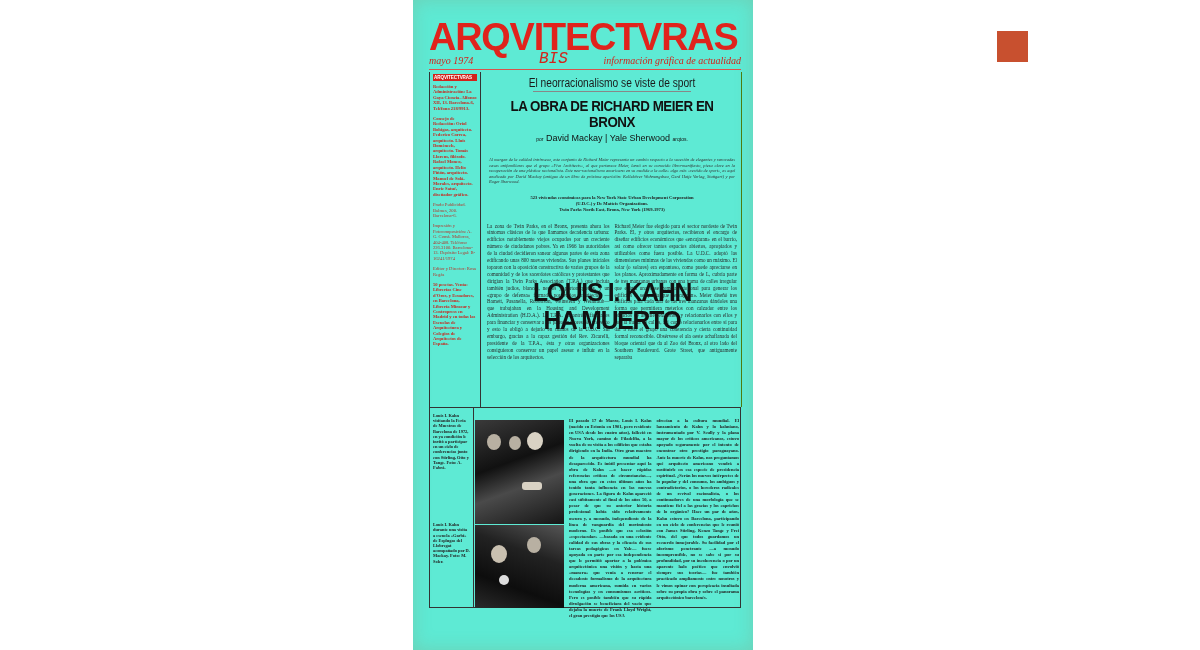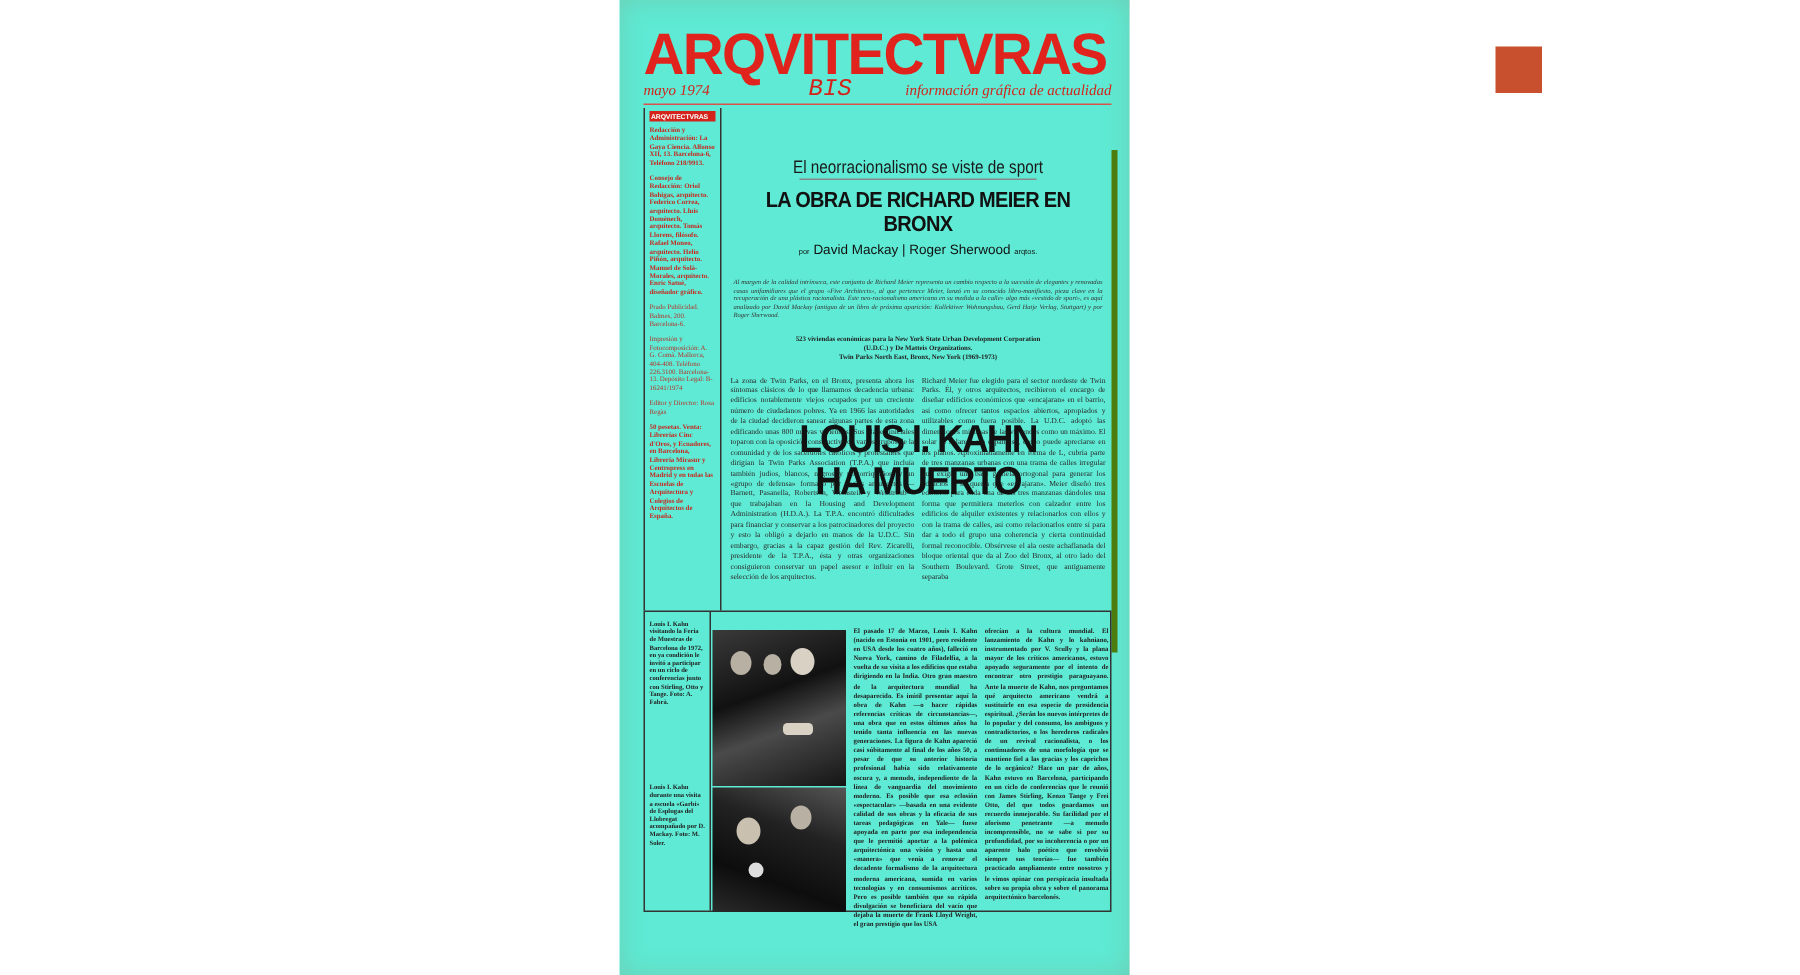--- a/index.html
+++ b/index.html
@@ -35,21 +35,21 @@
   .left-brand {
     font-family: "Liberation Sans", sans-serif; font-weight: bold; color: #fff;
     background: #d3231b; font-size: 4.6px; padding: 1px 1px; margin: 2px 0 3px;
     letter-spacing: -0.1px;
   }
   .left-block { color: #c8281f; font-size: 4.6px; line-height: 5.4px; margin-bottom: 5px; font-weight: bold; }
   .left-block.dark { color: #b5352b; font-weight: normal; }
 
   .main {
     position: absolute; left: 70px; top: 72px; width: 258px;
-    border-right: 4px solid #4d7c0f; height: 335px; margin-top: 28px;
+    border-right: 1px solid #4d7c0f; height: 335px;
   }
   .kicker {
     text-align: center; font-family: "Liberation Sans", sans-serif; font-size: 12px;
     color: #1a1a1a; margin-top: 4px; transform: scaleX(0.85);
   }
   .kicker-rule { width: 158px; margin: 1px auto 0; border-top: 1px solid #888; }
   .headline {
     text-align: center; font-family: "Liberation Sans", sans-serif; font-weight: bold;
     font-size: 14.5px; color: #111; margin-top: 6px; letter-spacing: -0.5px;
     transform: scaleX(0.92);
@@ -111,21 +111,21 @@
     <div class="left-block">50 pesetas. Venta: Librerías Cinc d'Oros, y Ecuadores, en Barcelona, Librería Mirasur y Centropress en Madrid y en todas las Escuelas de Arquitectura y Colegios de Arquitectos de España.</div>
   </div>
 
   <div class="main">
     <div class="kicker">El neorracionalismo se viste de sport</div>
     <div class="kicker-rule"></div>
     <div class="headline">LA OBRA DE RICHARD MEIER EN BRONX</div>
     <div class="byline">
       <span class="small">por</span>
       <b>David Mackay</b> |
-      <b>Roger Sherwood</b>
+      <b>Yale Sherwood</b>
       <span class="small">arqtos.</span>
     </div>
     <div class="intro">Al margen de la calidad intrínseca, este conjunto de Richard Meier representa un cambio respecto a la sucesión de elegantes y renovadas casas unifamiliares que el grupo «Five Architects», al que pertenece Meier, lanzó en su conocido libro-manifiesto, pieza clave en la recuperación de una plástica racionalista. Este neo-racionalismo americano en su medida a la calle» algo más «vestido de sport», es aquí analizado por David Mackay (antiguo de un libro de próxima aparición: Kollektiver Wohnungsbau, Gerd Hatje Verlag, Stuttgart) y por Roger Sherwood.</div>
     <div class="project">
       <div>523 viviendas económicas para la New York State Urban Development Corporation</div>
       <div>(U.D.C.) y De Matteis Organizations.</div>
       <div>Twin Parks North East, Bronx, New York (1969-1973)</div>
     </div>
     <div class="body-cols">
       <div>La zona de Twin Parks, en el Bronx, presenta ahora los síntomas clásicos de lo que llamamos decadencia urbana: edificios notablemente viejos ocupados por un creciente número de ciudadanos pobres. Ya en 1966 las autoridades de la ciudad decidieron sanear algunas partes de esta zona edificando unas 800 nuevas viviendas. Sus planes iniciales toparon con la oposición constructiva de varios grupos de la comunidad y de los sacerdotes católicos y protestantes que dirigían la Twin Parks Association (T.P.A.) que incluía también judíos, blancos, negros y portorriqueños, y un «grupo de defensa» formado por varios arquitectos —Barnett, Pasanella, Robertson, Weinstein y Weintraub— que trabajaban en la Housing and Development Administration (H.D.A.). La T.P.A. encontró dificultades para financiar y conservar a los patrocinadores del proyecto y esto la obligó a dejarlo en manos de la U.D.C. Sin embargo, gracias a la capaz gestión del Rev. Zicarelli, presidente de la T.P.A., ésta y otras organizaciones consiguieron conservar un papel asesor e influir en la selección de los arquitectos.</div>

